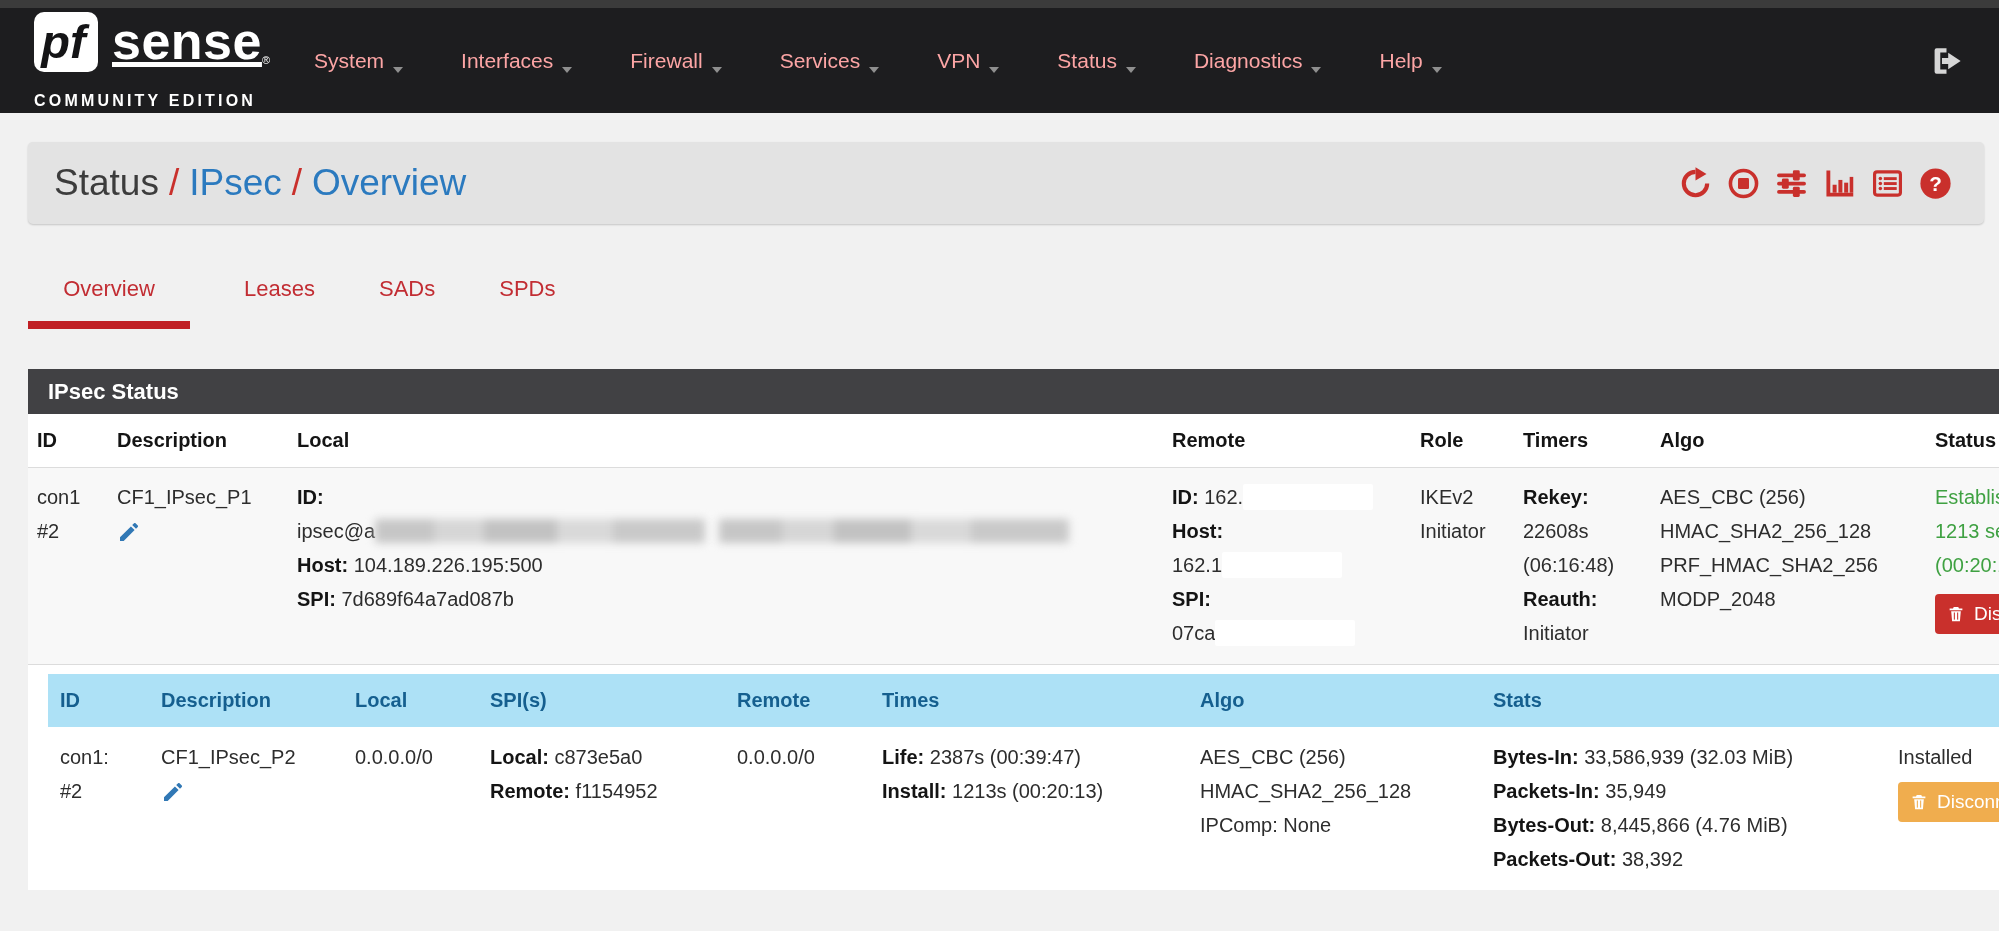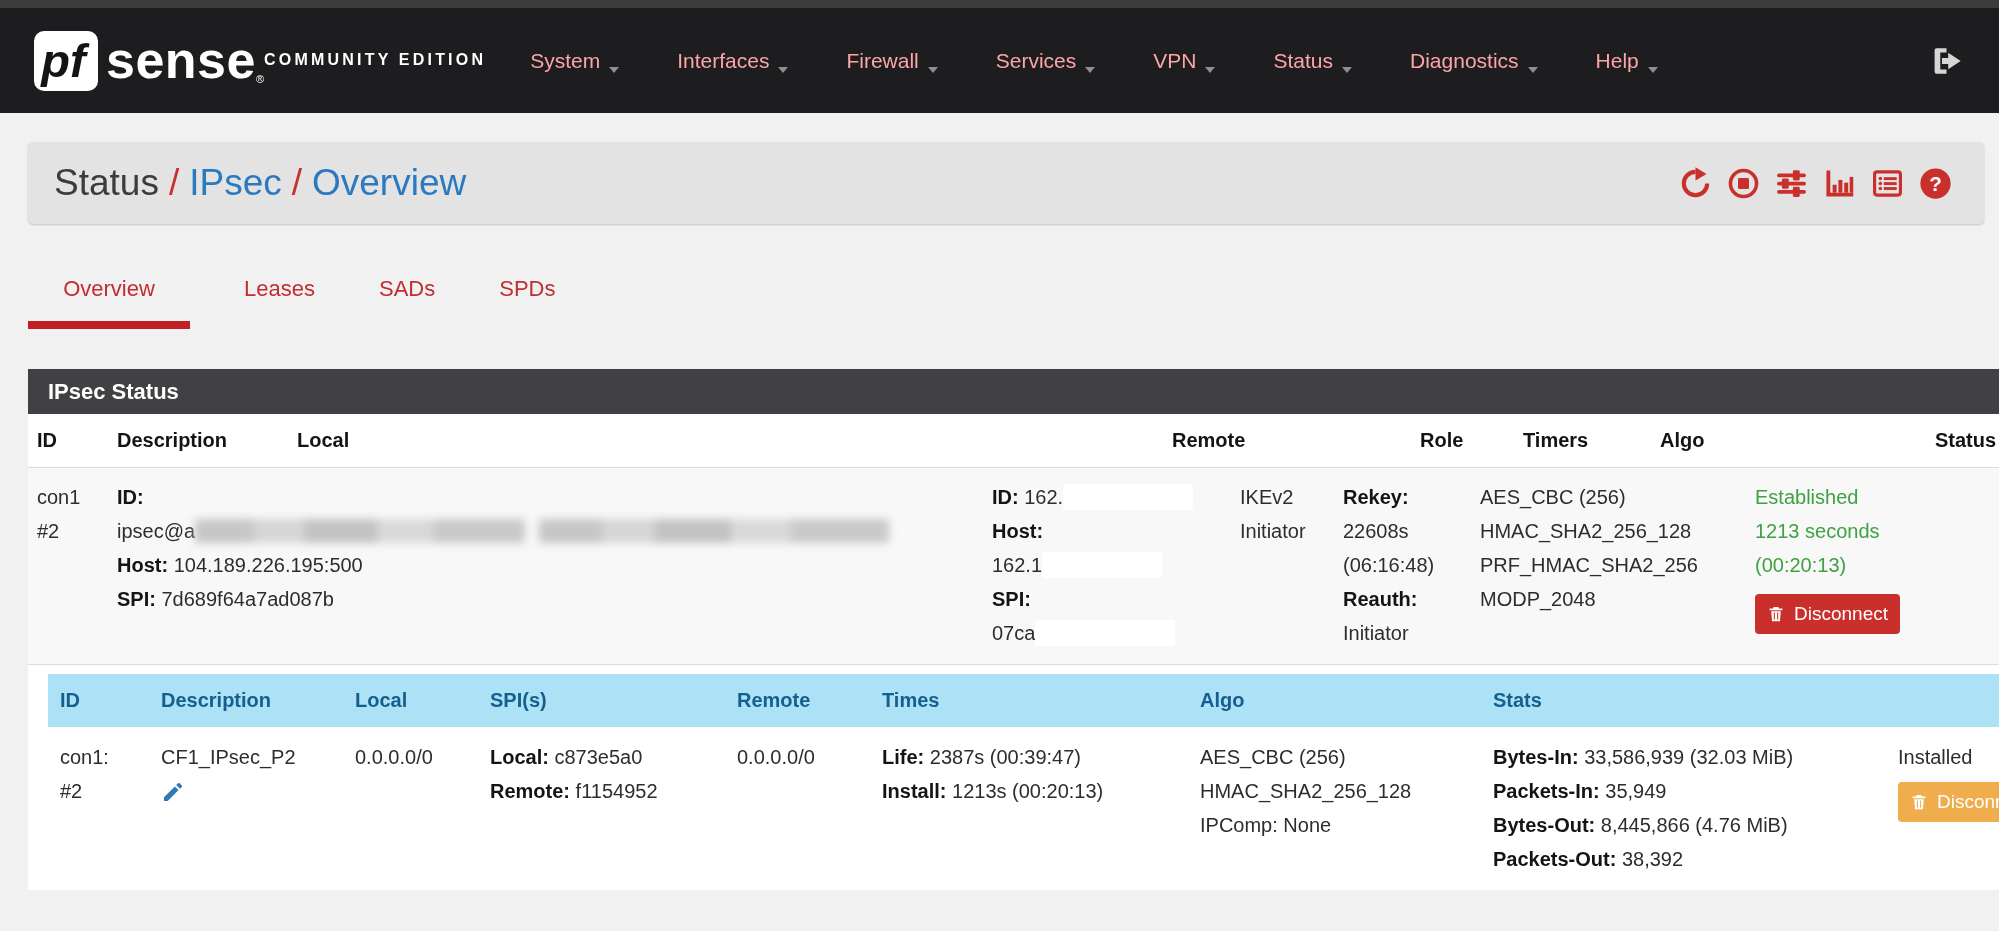--- a/index.html
+++ b/index.html
@@ -9,28 +9,28 @@
     background:#f1f1f1;
     font-family:"Liberation Sans", sans-serif;
     -webkit-font-smoothing:antialiased;
   }
   
   .topstrip { height:8px; background:#3b3b3b; }
   .navbar {
     height:105px; background:#1d1d1f; display:flex; align-items:center;
     padding:0 34px;
   }
-  .brand { display:flex; cursor:pointer; }
+  .brand { display:flex; flex-direction:column; cursor:pointer; }
   .brand-row { display:flex; align-items:flex-start; }
   .brand-box {
     background:#fff; color:#141416; width:64px; height:60px; border-radius:10px;
     font-size:47px; font-weight:bold; font-style:italic;
     display:flex; align-items:center; justify-content:center; padding-right:5px;
   }
-  .brand-sense { color:#fff; font-size:52px; font-weight:bold; letter-spacing:.5px; line-height:58px; margin-left:8px; }
+  .brand-sense { color:#fff; font-size:52px; font-weight:bold; letter-spacing:.5px; line-height:58px; margin-left:14px;text-decoration:underline; }
   .brand-reg { color:#fff; font-size:11px; margin-top:42px; }
   .brand-edition { color:#fff; font-size:16px; font-weight:bold; letter-spacing:3.2px; margin-top:20px; }
   .nav-items { display:flex; margin-left:44px; }
   .nav-item {
     color:#fca5a5; font-size:21px; margin-right:58px; cursor:pointer;
     display:flex; align-items:flex-end; white-space:nowrap;
   }
   .caret {
     width:0; height:0; margin-left:9px; margin-top:3px;
     border-left:5.5px solid transparent; border-right:5.5px solid transparent;
@@ -239,20 +239,28 @@
       <div class="th c-role">Role</div>
       <div class="th c-timers">Timers</div>
       <div class="th c-algo">Algo</div>
       <div class="th c-status">Status</div>
     </div>
 
     <div class="trow">
       <div class="td c-id">
         <div>con1</div>
         <div>#2</div>
+      </div>
+      <div class="td c-desc">
+        <div>CF1_IPsec_P1</div>
+        <span class="edit-icon">
+          <svg width="24" height="24" viewBox="0 0 24 24" fill="#3178b5">
+              <path d="M3 17.3V21h3.7L17.6 10.1l-3.7-3.7L3 17.3zM20.8 6.9c.4-.4.4-1 0-1.4l-2.3-2.3c-.4-.4-1-.4-1.4 0l-1.9 1.8 3.8 3.8 1.8-1.9z"></path>
+            </svg>
+        </span>
       </div>
       <div class="td c-local">
         <div><span class="b">ID:</span></div>
         <div>
           <span>ipsec@a</span><span class="redact" style="width:330px"></span><span class="redact" style="width:350px;margin-left:14px"></span>
         </div>
         <div><span class="b">Host:</span> <span>104.189.226.195:500</span></div>
         <div><span class="b">SPI:</span> <span>7d689f64a7ad087b</span></div>
       </div>
       <div class="td c-remote">

